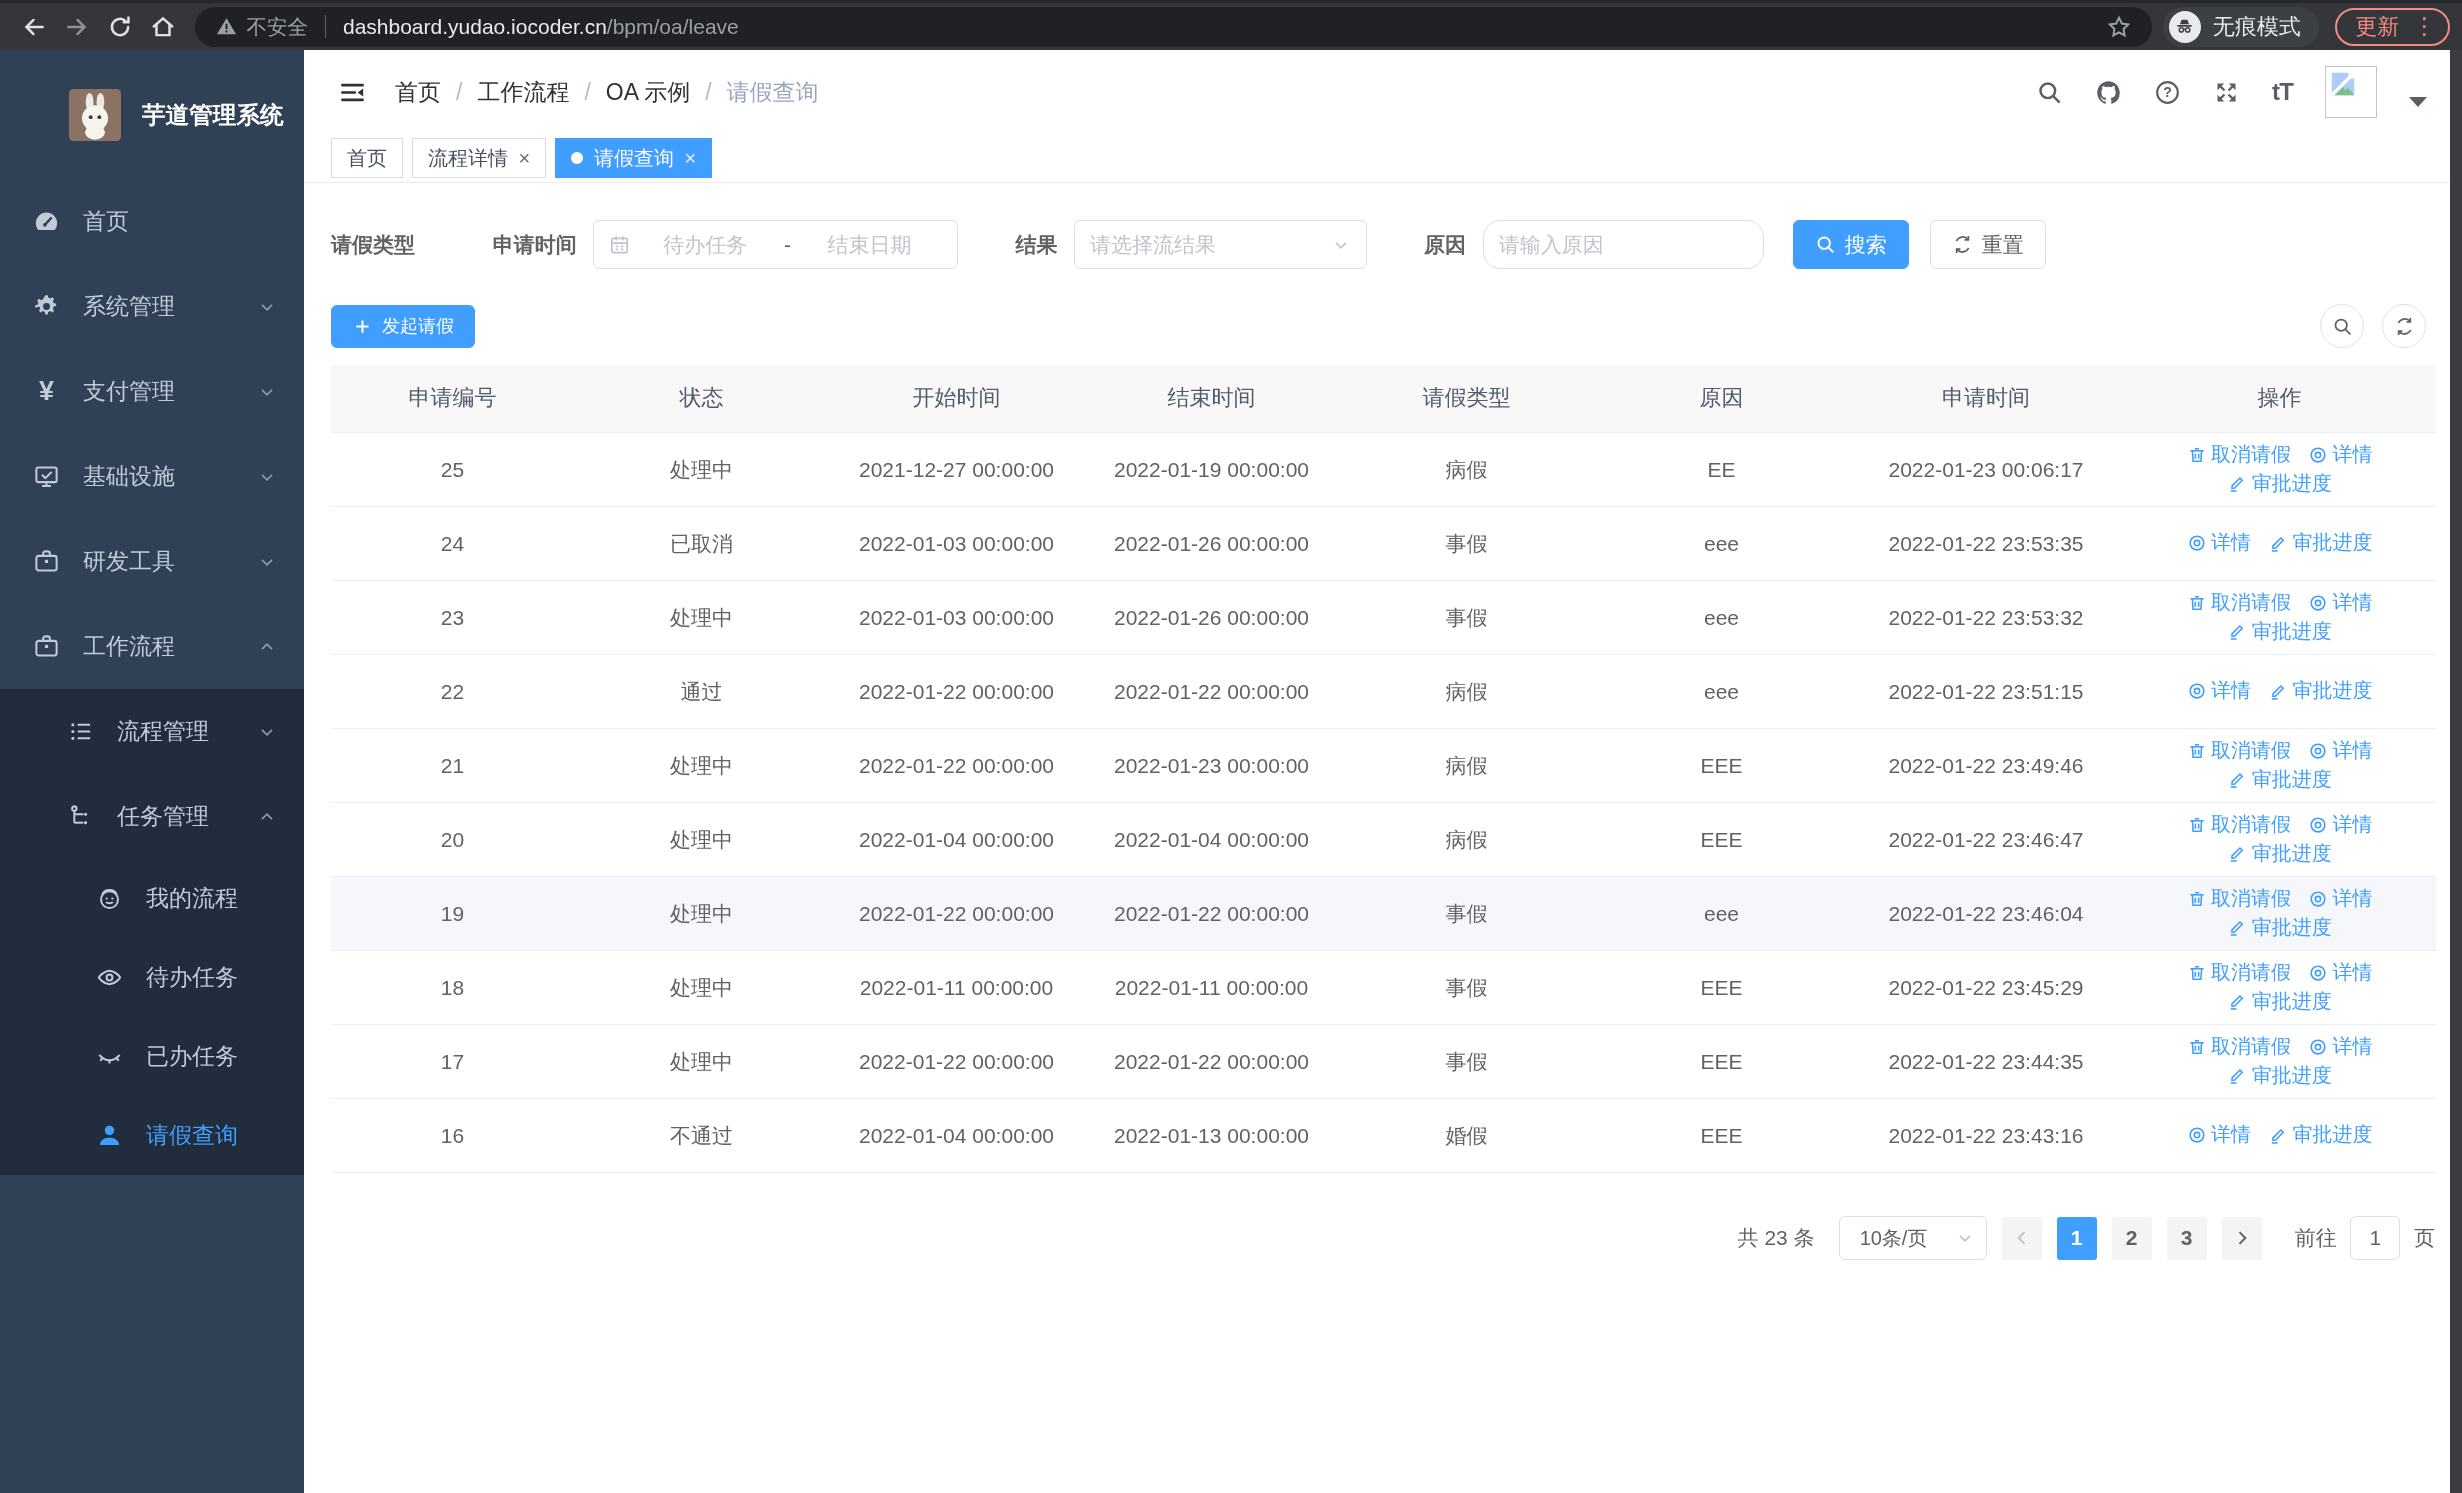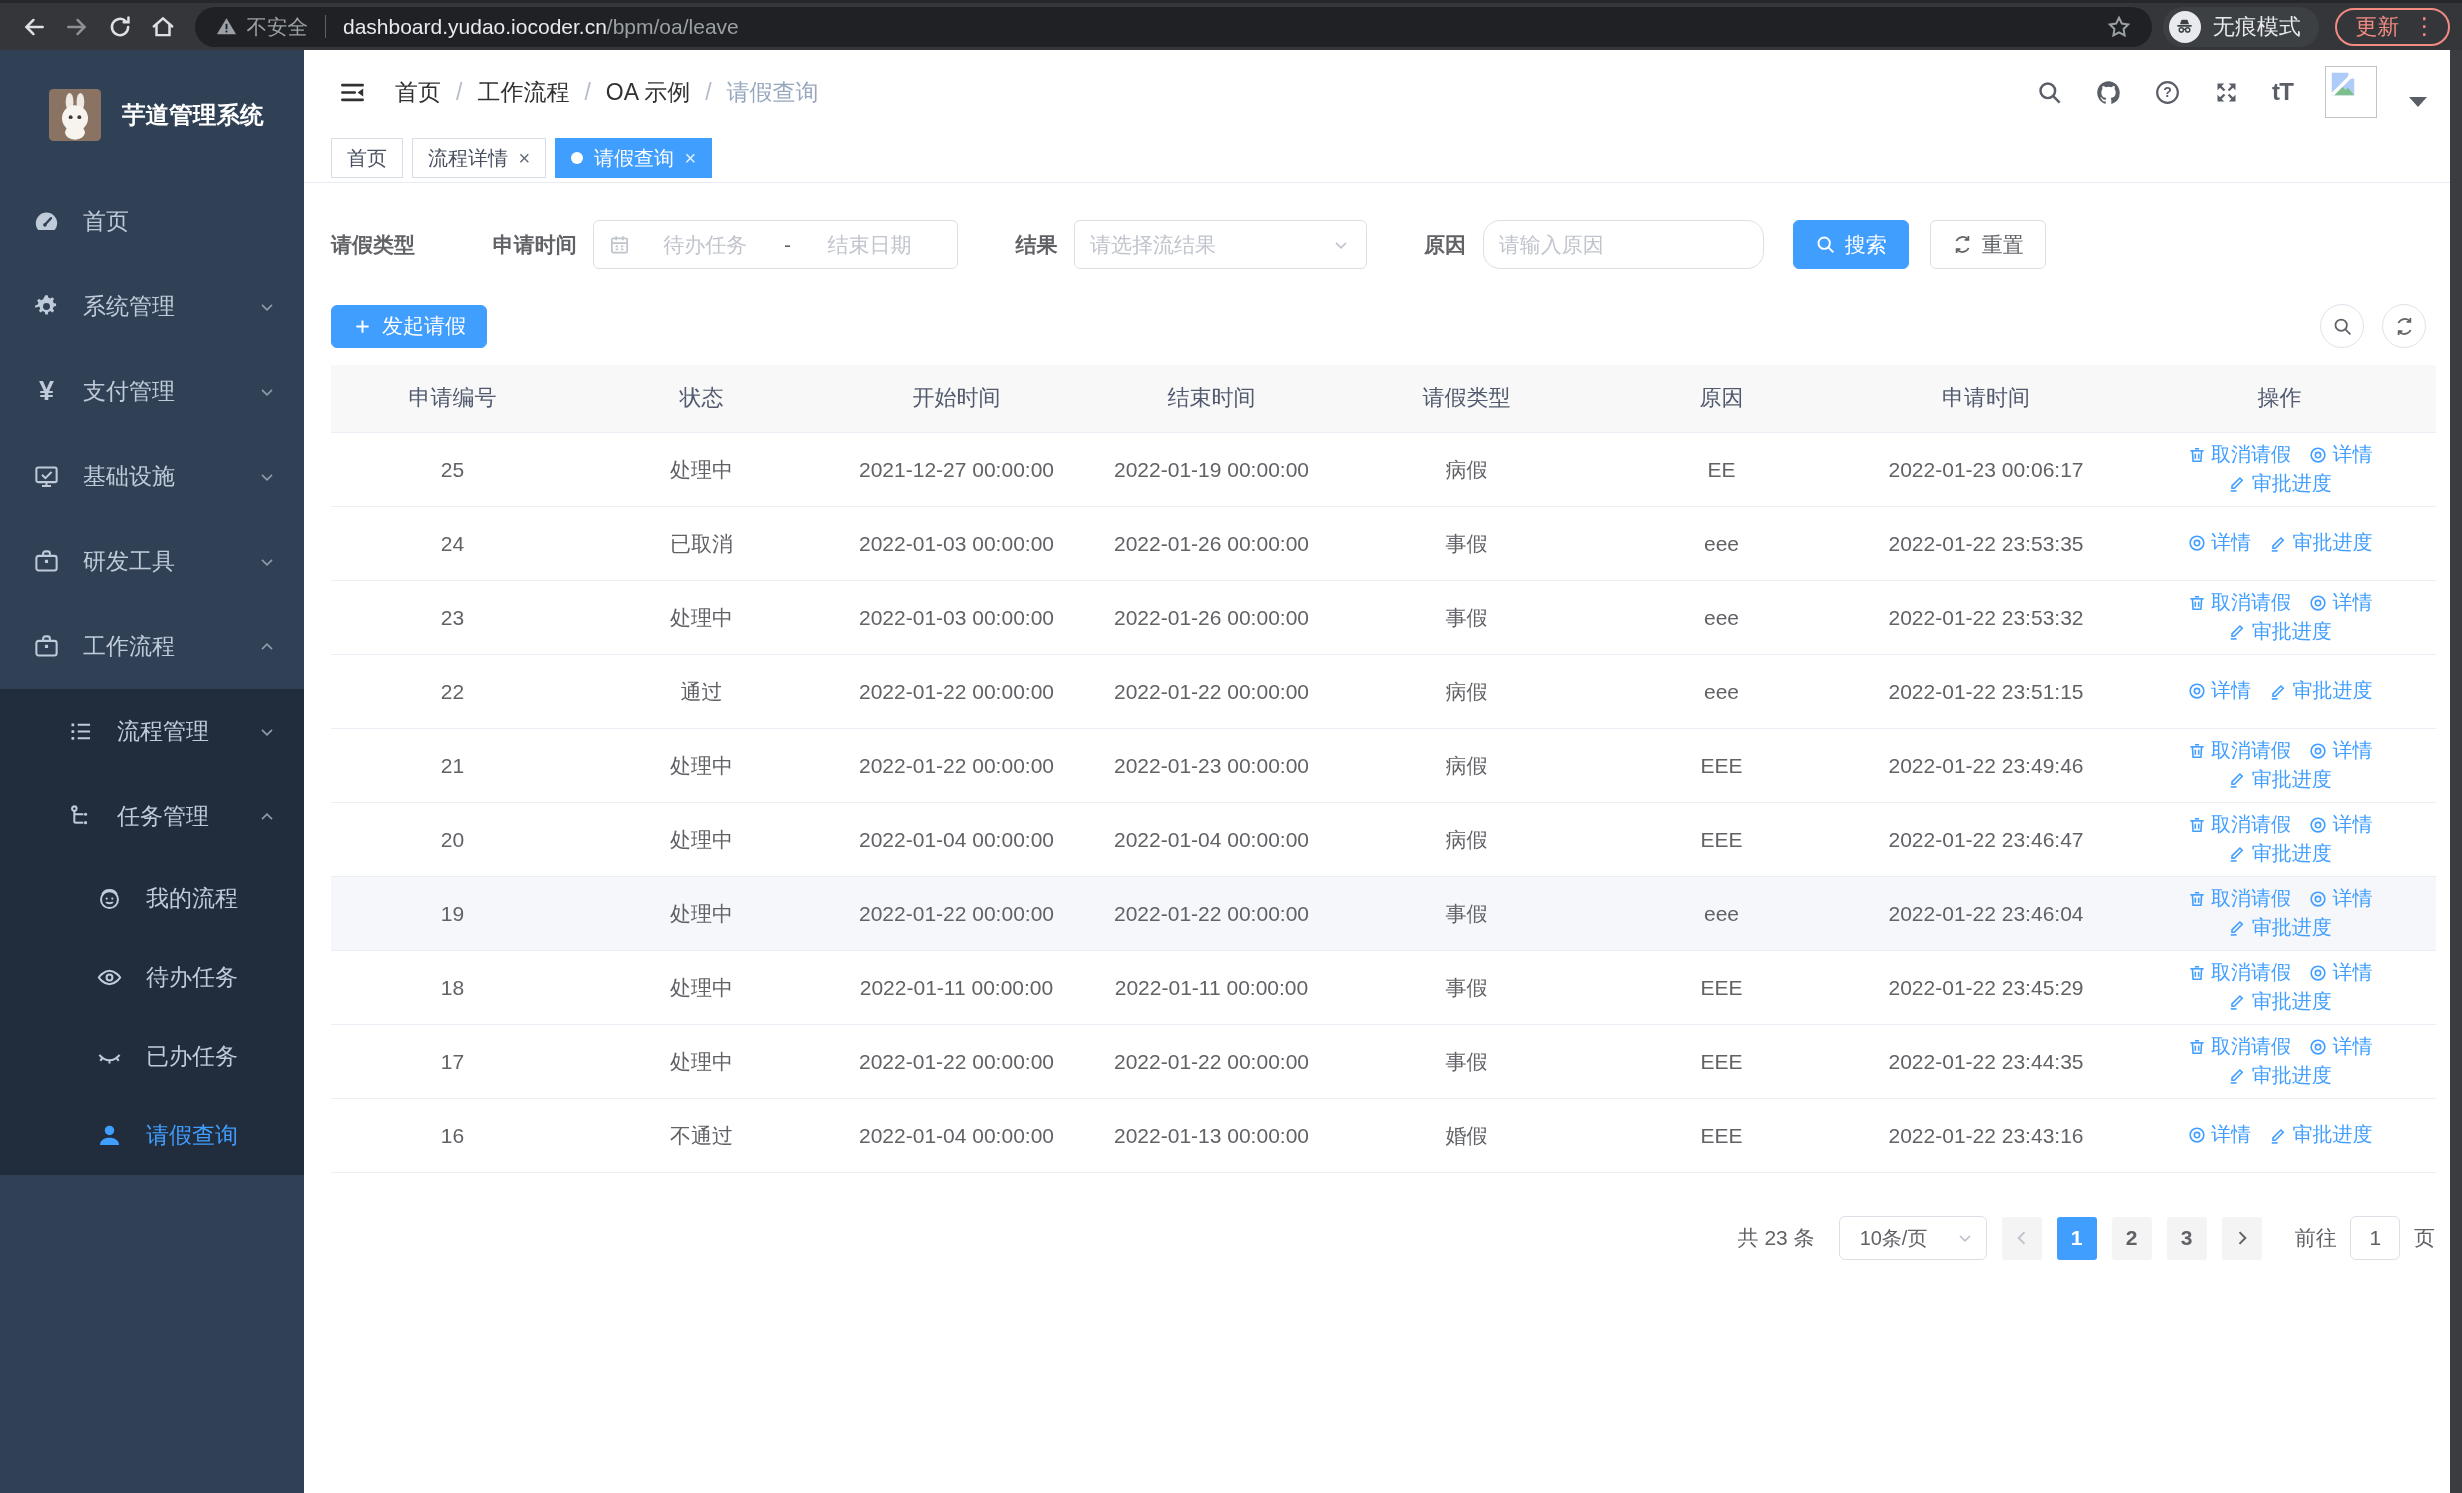--- a/index.html
+++ b/index.html
@@ -30,21 +30,21 @@
     display:flex; align-items:center; padding:0 12px 0 18px; gap:13.7px; color:#f28b82; flex-shrink:0; }
   .update-label { font-size:22px; }
   .dots { font-size:23px; letter-spacing:0; line-height:1; }
 
   
   .app { display:flex; height:1443px; }
   .scroll-strip { width:12px; background:#3b3c3f; flex-shrink:0; }
 
   
   .sidebar { width:304px; background:#304156; flex-shrink:0; color:#bfcbd9; overflow:hidden; }
-  .logo-row { height:129px; display:flex; align-items:center; padding-left:49px; gap:21px; }
+  .logo-row { height:129px; display:flex; align-items:center; padding-left:69px; gap:21px; }
   .logo-img { width:52px; height:52px; border-radius:4.6px; overflow:hidden; flex-shrink:0; }
   .logo-title { color:#fff; font-size:23.6px; font-weight:700; white-space:nowrap; }
   .menu-item { height:85px; display:flex; align-items:center; padding:0 27px 0 30px;
     font-size:23px; cursor:pointer; }
   .menu-item .mi { width:33px; display:flex; justify-content:center; margin-right:20px; flex-shrink:0; }
   .si { width:27px; height:27px; }
   .si-text { font-size:27px; font-weight:700; line-height:1; }
   .menu-item .lbl { flex:1; white-space:nowrap; }
   .chev { width:20px; height:20px; color:#8f9bab; }
   .chev.up { transform:rotate(180deg); }
@@ -93,21 +93,21 @@
   .date-input .dph { flex:1; text-align:center; white-space:nowrap; }
   .date-input .dsep { color:#606266; padding:0 4.6px; }
   .gap2 { margin-left:61px; } .gap3 { margin-left:57px; } .gap4 { margin-left:29px; }
   .btn { height:49px; border-radius:6px; display:inline-flex; align-items:center; gap:9px;
     font-size:21px; padding:0 21px; cursor:pointer; white-space:nowrap; }
   .btn .bicon { width:21px; height:21px; }
   .btn-primary { background:#409eff; color:#fff; border:1.5px solid #409eff; }
   .btn-plain { background:#fff; color:#606266; border:1.5px solid #dcdfe6; margin-left:21px; }
 
   .actions-row { display:flex; align-items:center; justify-content:space-between; margin-top:35px; }
-  .btn-create { height:43px; padding:0 20px; font-size:21px; }
+  .btn-create { height:43px; padding:0 20px; font-size:18px; }
   .round-btns { display:flex; gap:18px; margin-right:9px; }
   .round { width:44px; height:44px; border-radius:50%; border:1.5px solid #dfe3ea; color:#606266;
     display:flex; align-items:center; justify-content:center; cursor:pointer; background:#fff; }
   .round svg { width:21px; height:21px; }
 
   table.grid { width:100%; border-collapse:collapse; margin-top:16.7px; table-layout:fixed; }
   .grid th { background:#f8f8f9; height:68px; font-size:22px; color:#515a6e; font-weight:400;
     text-align:center; border-bottom:1.5px solid #ebeef5; }
   .grid td { height:74px; font-size:21px; color:#606266; text-align:center;
     border-bottom:1.5px solid #ebeef5; background:#fff; }

